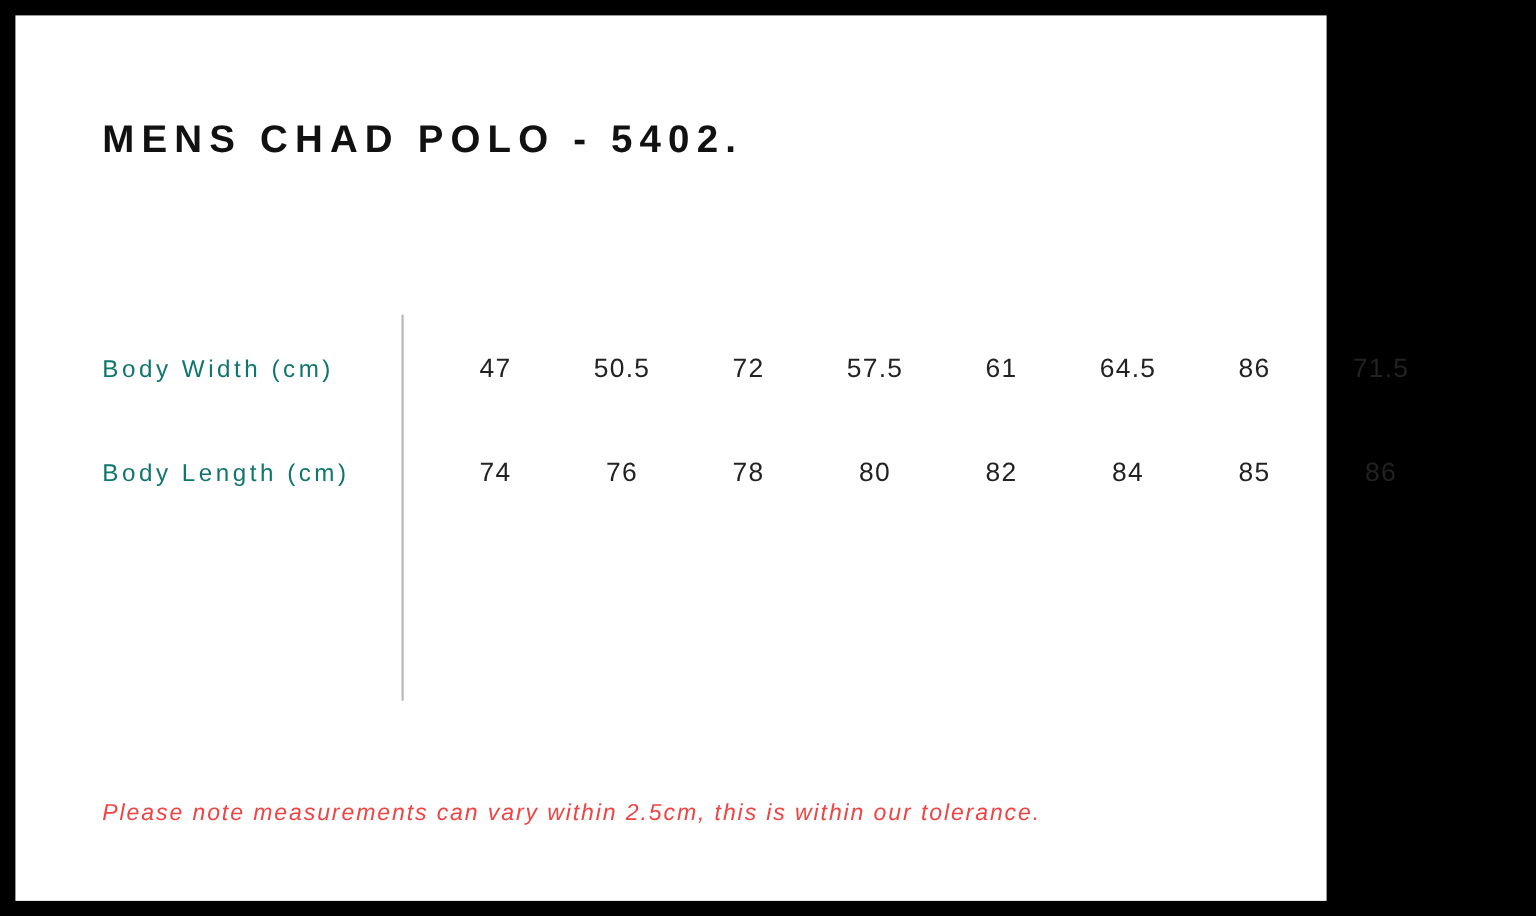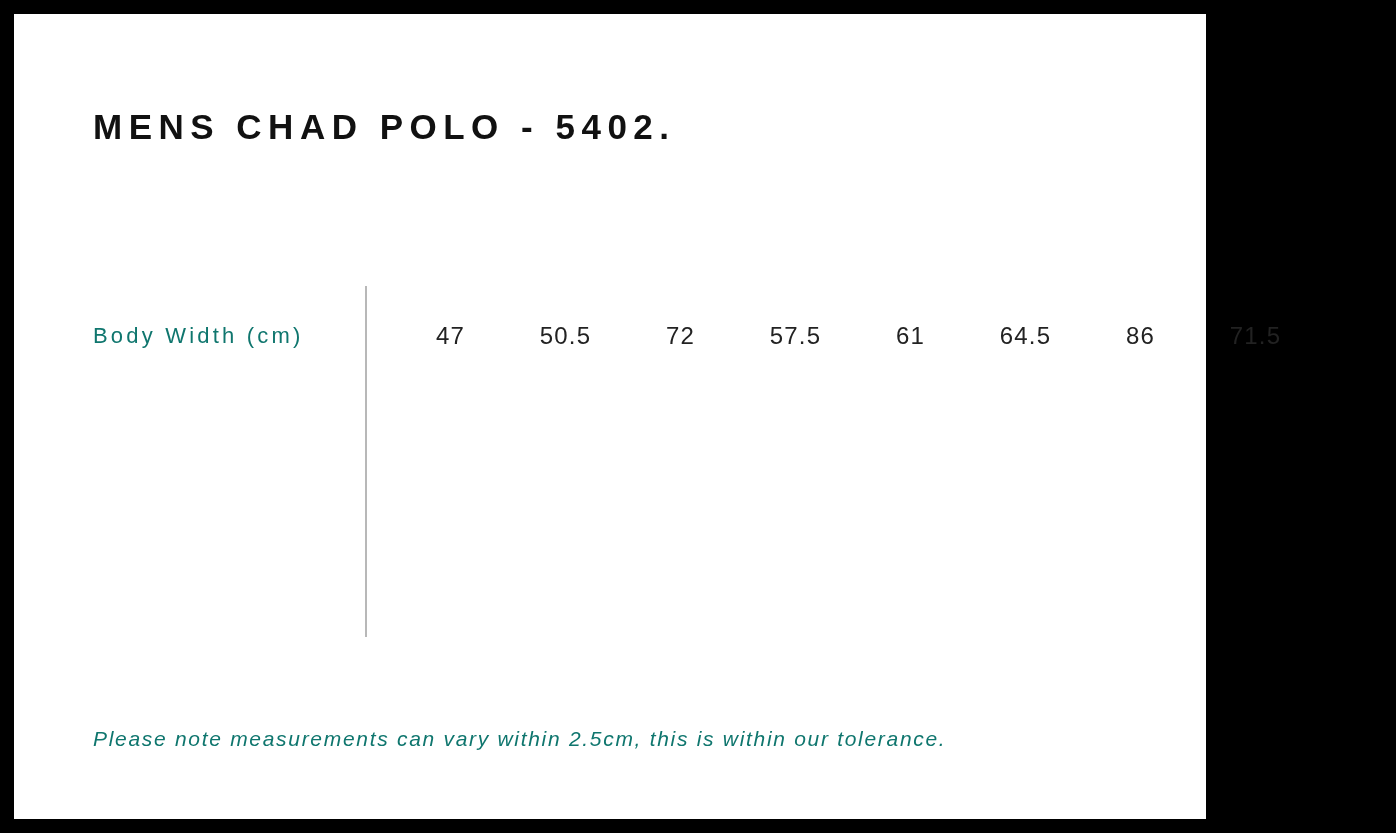--- a/index.html
+++ b/index.html
@@ -95,21 +95,21 @@
     letter-spacing: 1.2px;
     color: #222222;
   }
   .footnote {
     position: absolute;
     left: 79px;
     top: 713px;
     font-size: 21px;
     font-style: italic;
     letter-spacing: 1.7px;
-    color: #0f766e;
+    color: #ef4444;
     white-space: nowrap;
   }
 </style>
 </head>
 <body>
 
 <div class="page">
 
   <div class="title">MENS CHAD POLO - 5402.</div>
 
@@ -122,19 +122,30 @@
         <td class="col-label"><span class="data-label">Body Width (cm)</span></td>
         <td class="col-size"><span class="data-value">47</span></td>
         <td class="col-size"><span class="data-value">50.5</span></td>
         <td class="col-size"><span class="data-value">72</span></td>
         <td class="col-size"><span class="data-value">57.5</span></td>
         <td class="col-size"><span class="data-value">61</span></td>
         <td class="col-size"><span class="data-value">64.5</span></td>
         <td class="col-size"><span class="data-value">86</span></td>
         <td class="col-size"><span class="data-value">71.5</span></td>
       </tr>
+      <tr class="row-data">
+        <td class="col-label"><span class="data-label">Body Length (cm)</span></td>
+        <td class="col-size"><span class="data-value">74</span></td>
+        <td class="col-size"><span class="data-value">76</span></td>
+        <td class="col-size"><span class="data-value">78</span></td>
+        <td class="col-size"><span class="data-value">80</span></td>
+        <td class="col-size"><span class="data-value">82</span></td>
+        <td class="col-size"><span class="data-value">84</span></td>
+        <td class="col-size"><span class="data-value">85</span></td>
+        <td class="col-size"><span class="data-value">86</span></td>
+      </tr>
     </tbody>
       </table>
   </div>
 
   <div class="footnote">Please note measurements can vary within 2.5cm, this is within our tolerance.</div>
 
 </div>
 
 </body></html>

